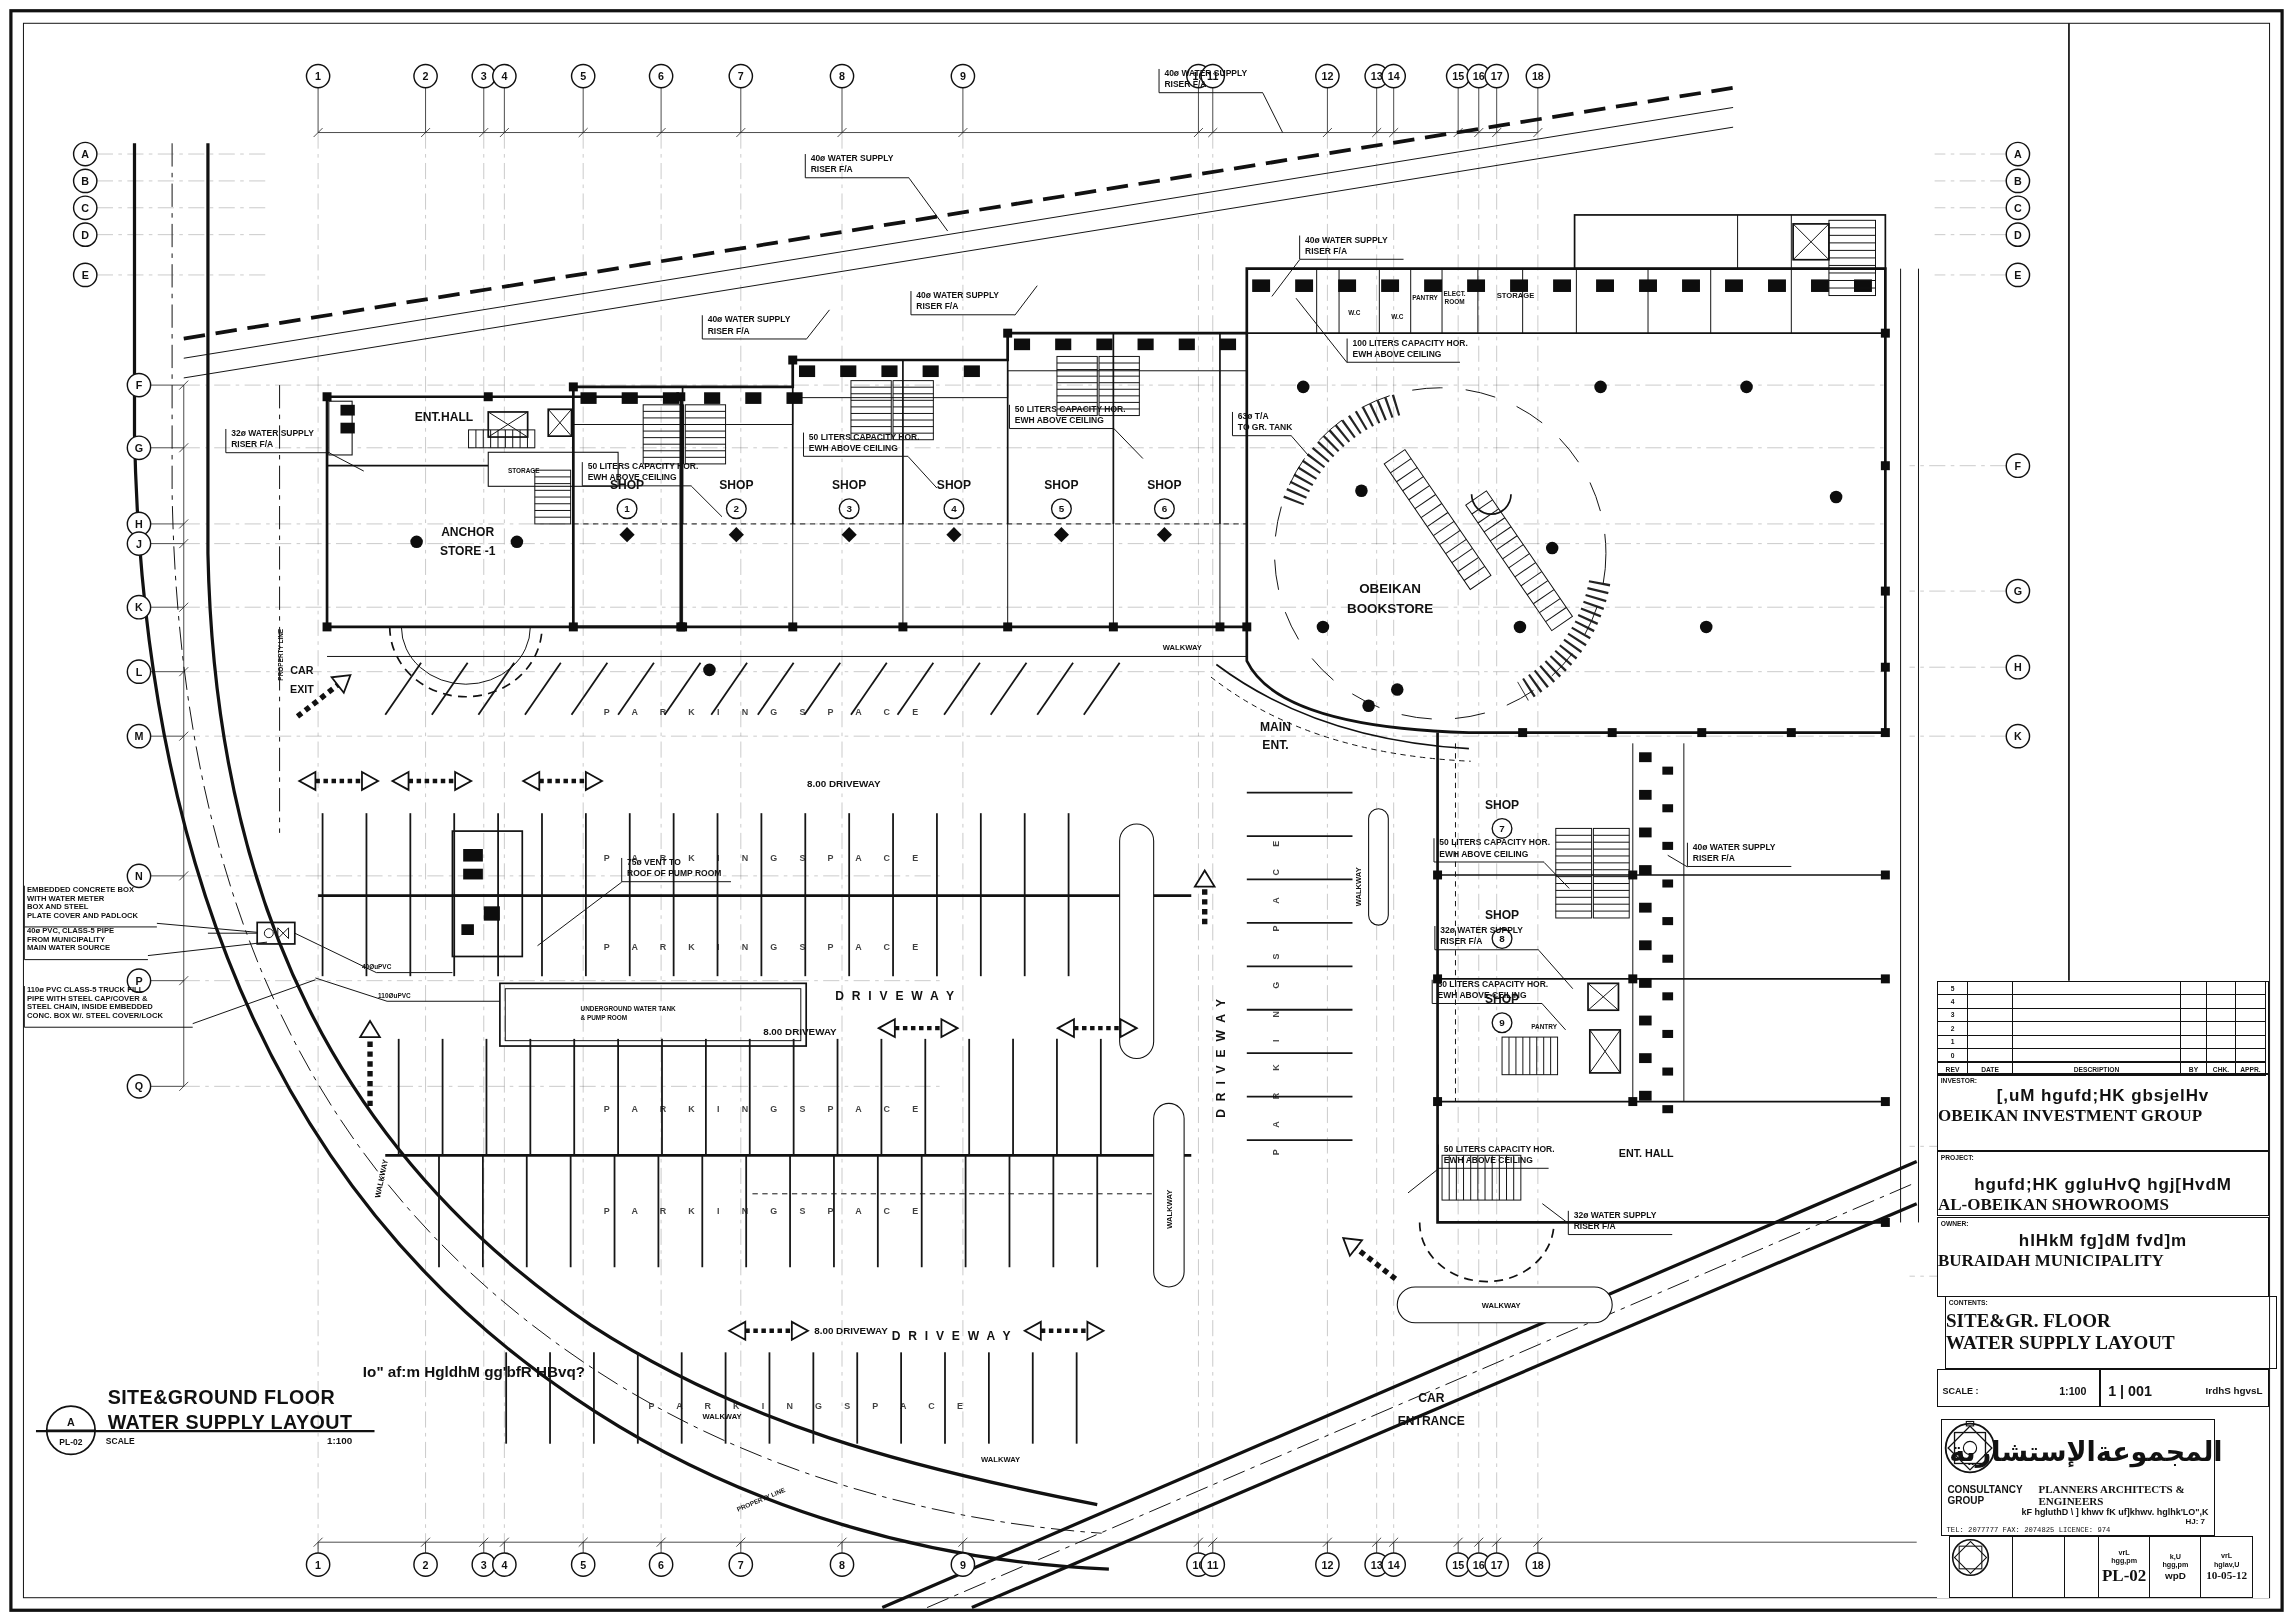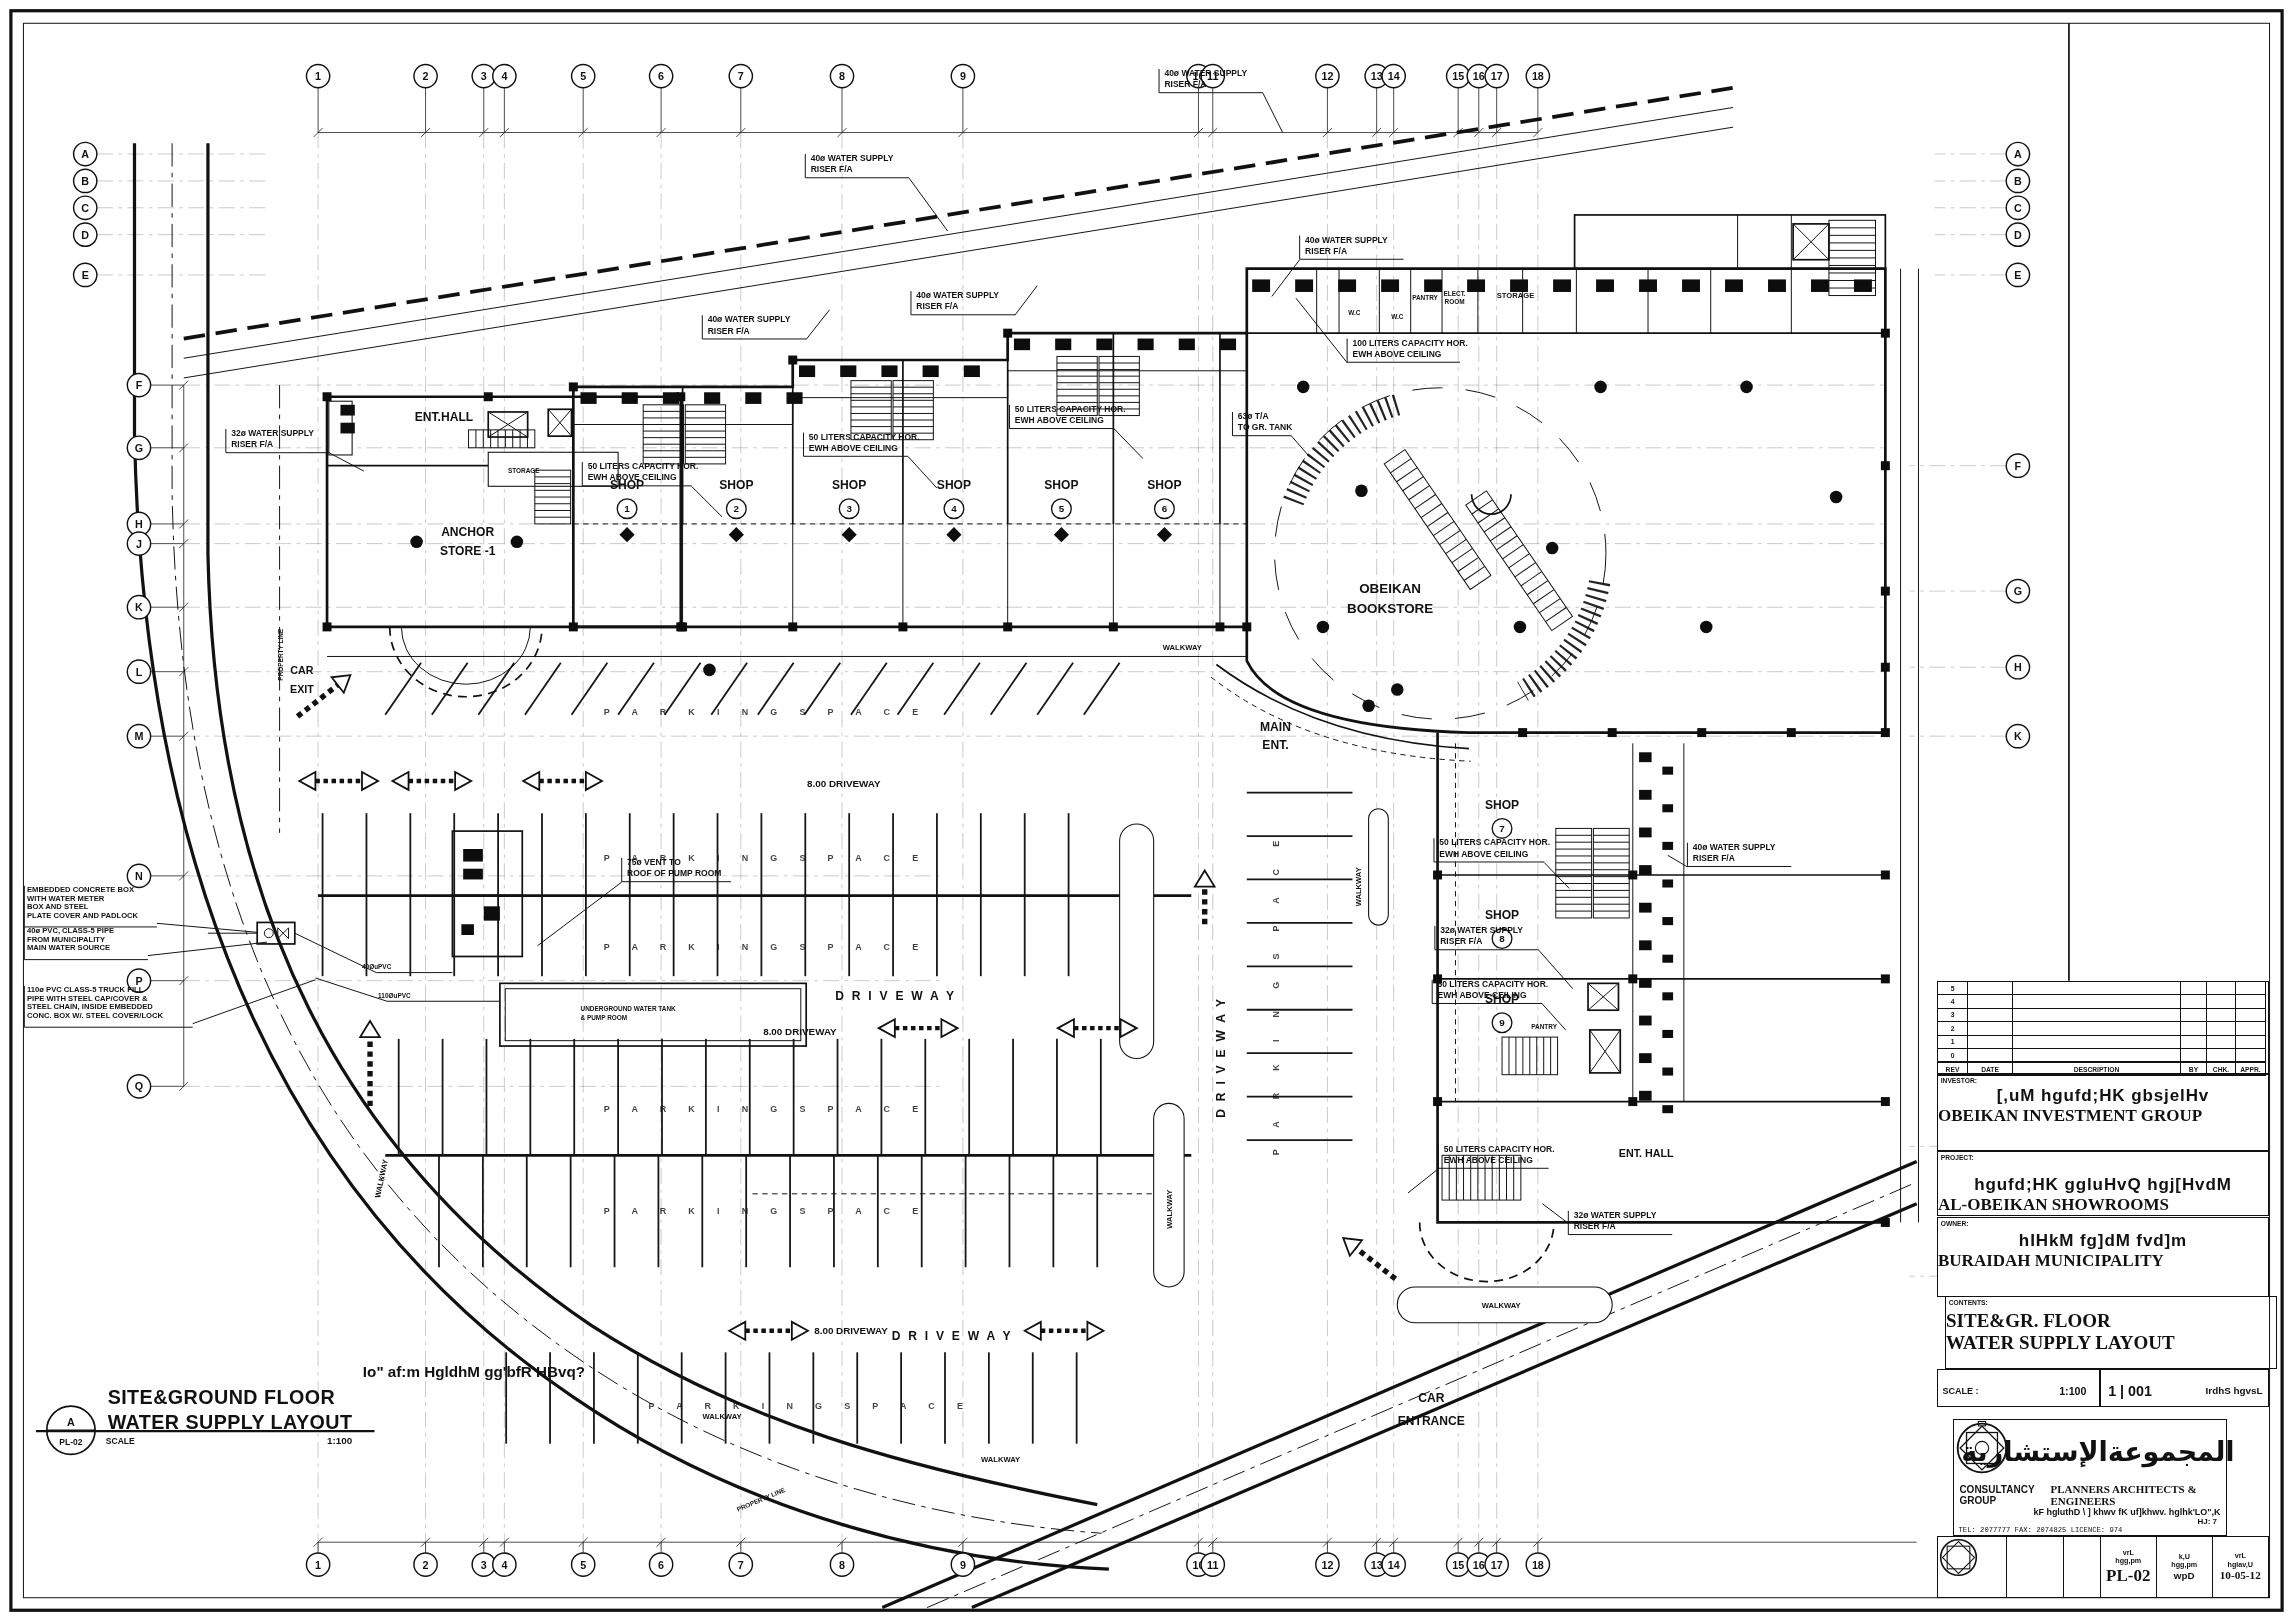--- a/index.html
+++ b/index.html
@@ -1215,42 +1215,42 @@
       <div class="sc" style="width:163px">
         <span style="position:absolute;left:4.5px;top:16px;font-size:9px">SCALE :</span>
         <span style="position:absolute;right:12.5px;top:15px;font-size:10.7px">1:100</span>
       </div>
       <div class="sc" style="width:169px">
         <span style="position:absolute;left:7.2px;top:12.5px;font-size:14.3px">1 | 001</span>
         <span style="position:absolute;right:5.4px;top:15px;font-size:9.9px">IrdhS  hgvsL</span>
       </div>
     </div>
 
-    <div class="abs firm" style="left:16px;top:438px;width:274px;height:117px">
+    <div class="abs firm" style="left:4px;top:438px;width:274px;height:117px">
       <div class="callig">
         <span class="arbig">الإستشارية</span>
         <svg width="56" height="56" viewBox="0 0 76 76">
           <circle cx="38" cy="38" r="33" fill="none" stroke="#111" stroke-width="2.5"></circle>
           <rect x="33" y="2" width="10" height="6" fill="none" stroke="#111" stroke-width="1.5"></rect>
           <rect x="17" y="17" width="42" height="42" fill="none" stroke="#111" stroke-width="1.8"></rect>
           <rect x="17" y="17" width="42" height="42" fill="none" stroke="#111" stroke-width="1.8" transform="rotate(45 38 38)"></rect>
           <circle cx="38" cy="38" r="9" fill="none" stroke="#111" stroke-width="1.5"></circle>
         </svg>
         <span class="arbig">المجموعة</span>
       </div>
       <div style="display:flex;align-items:baseline;padding:0 5.4px">
         <span class="fname">CONSULTANCY GROUP</span>
         <span class="fsub" style="margin-left:auto">PLANNERS ARCHITECTS &amp; ENGINEERS</span>
       </div>
       <div class="farline">kF  hgluthD \ ]  khwv  fK  uf]khwv.  hglhk'LO",K</div>
       <div class="farline2">HJ: 7</div>
       <div class="ftel">TEL: 2077777   FAX: 2074825   LICENCE: 974</div>
     </div>
 
-    <div class="abs strip" style="left:0;top:555px;width:332px;height:62px">
+    <div class="abs strip" style="left:12px;top:555px;width:304px;height:62px">
       <div class="cell" style="width:70px">
         <svg width="41" height="41" viewBox="0 0 76 76">
           <circle cx="38" cy="38" r="33" fill="none" stroke="#111" stroke-width="3"></circle>
           <rect x="17" y="17" width="42" height="42" fill="none" stroke="#111" stroke-width="2"></rect>
           <rect x="17" y="17" width="42" height="42" fill="none" stroke="#111" stroke-width="2" transform="rotate(45 38 38)"></rect>
         </svg>
       </div>
       <div class="cell" style="width:57px"></div>
       <div class="cell" style="width:37px"></div>
       <div class="cell" style="width:57px">

